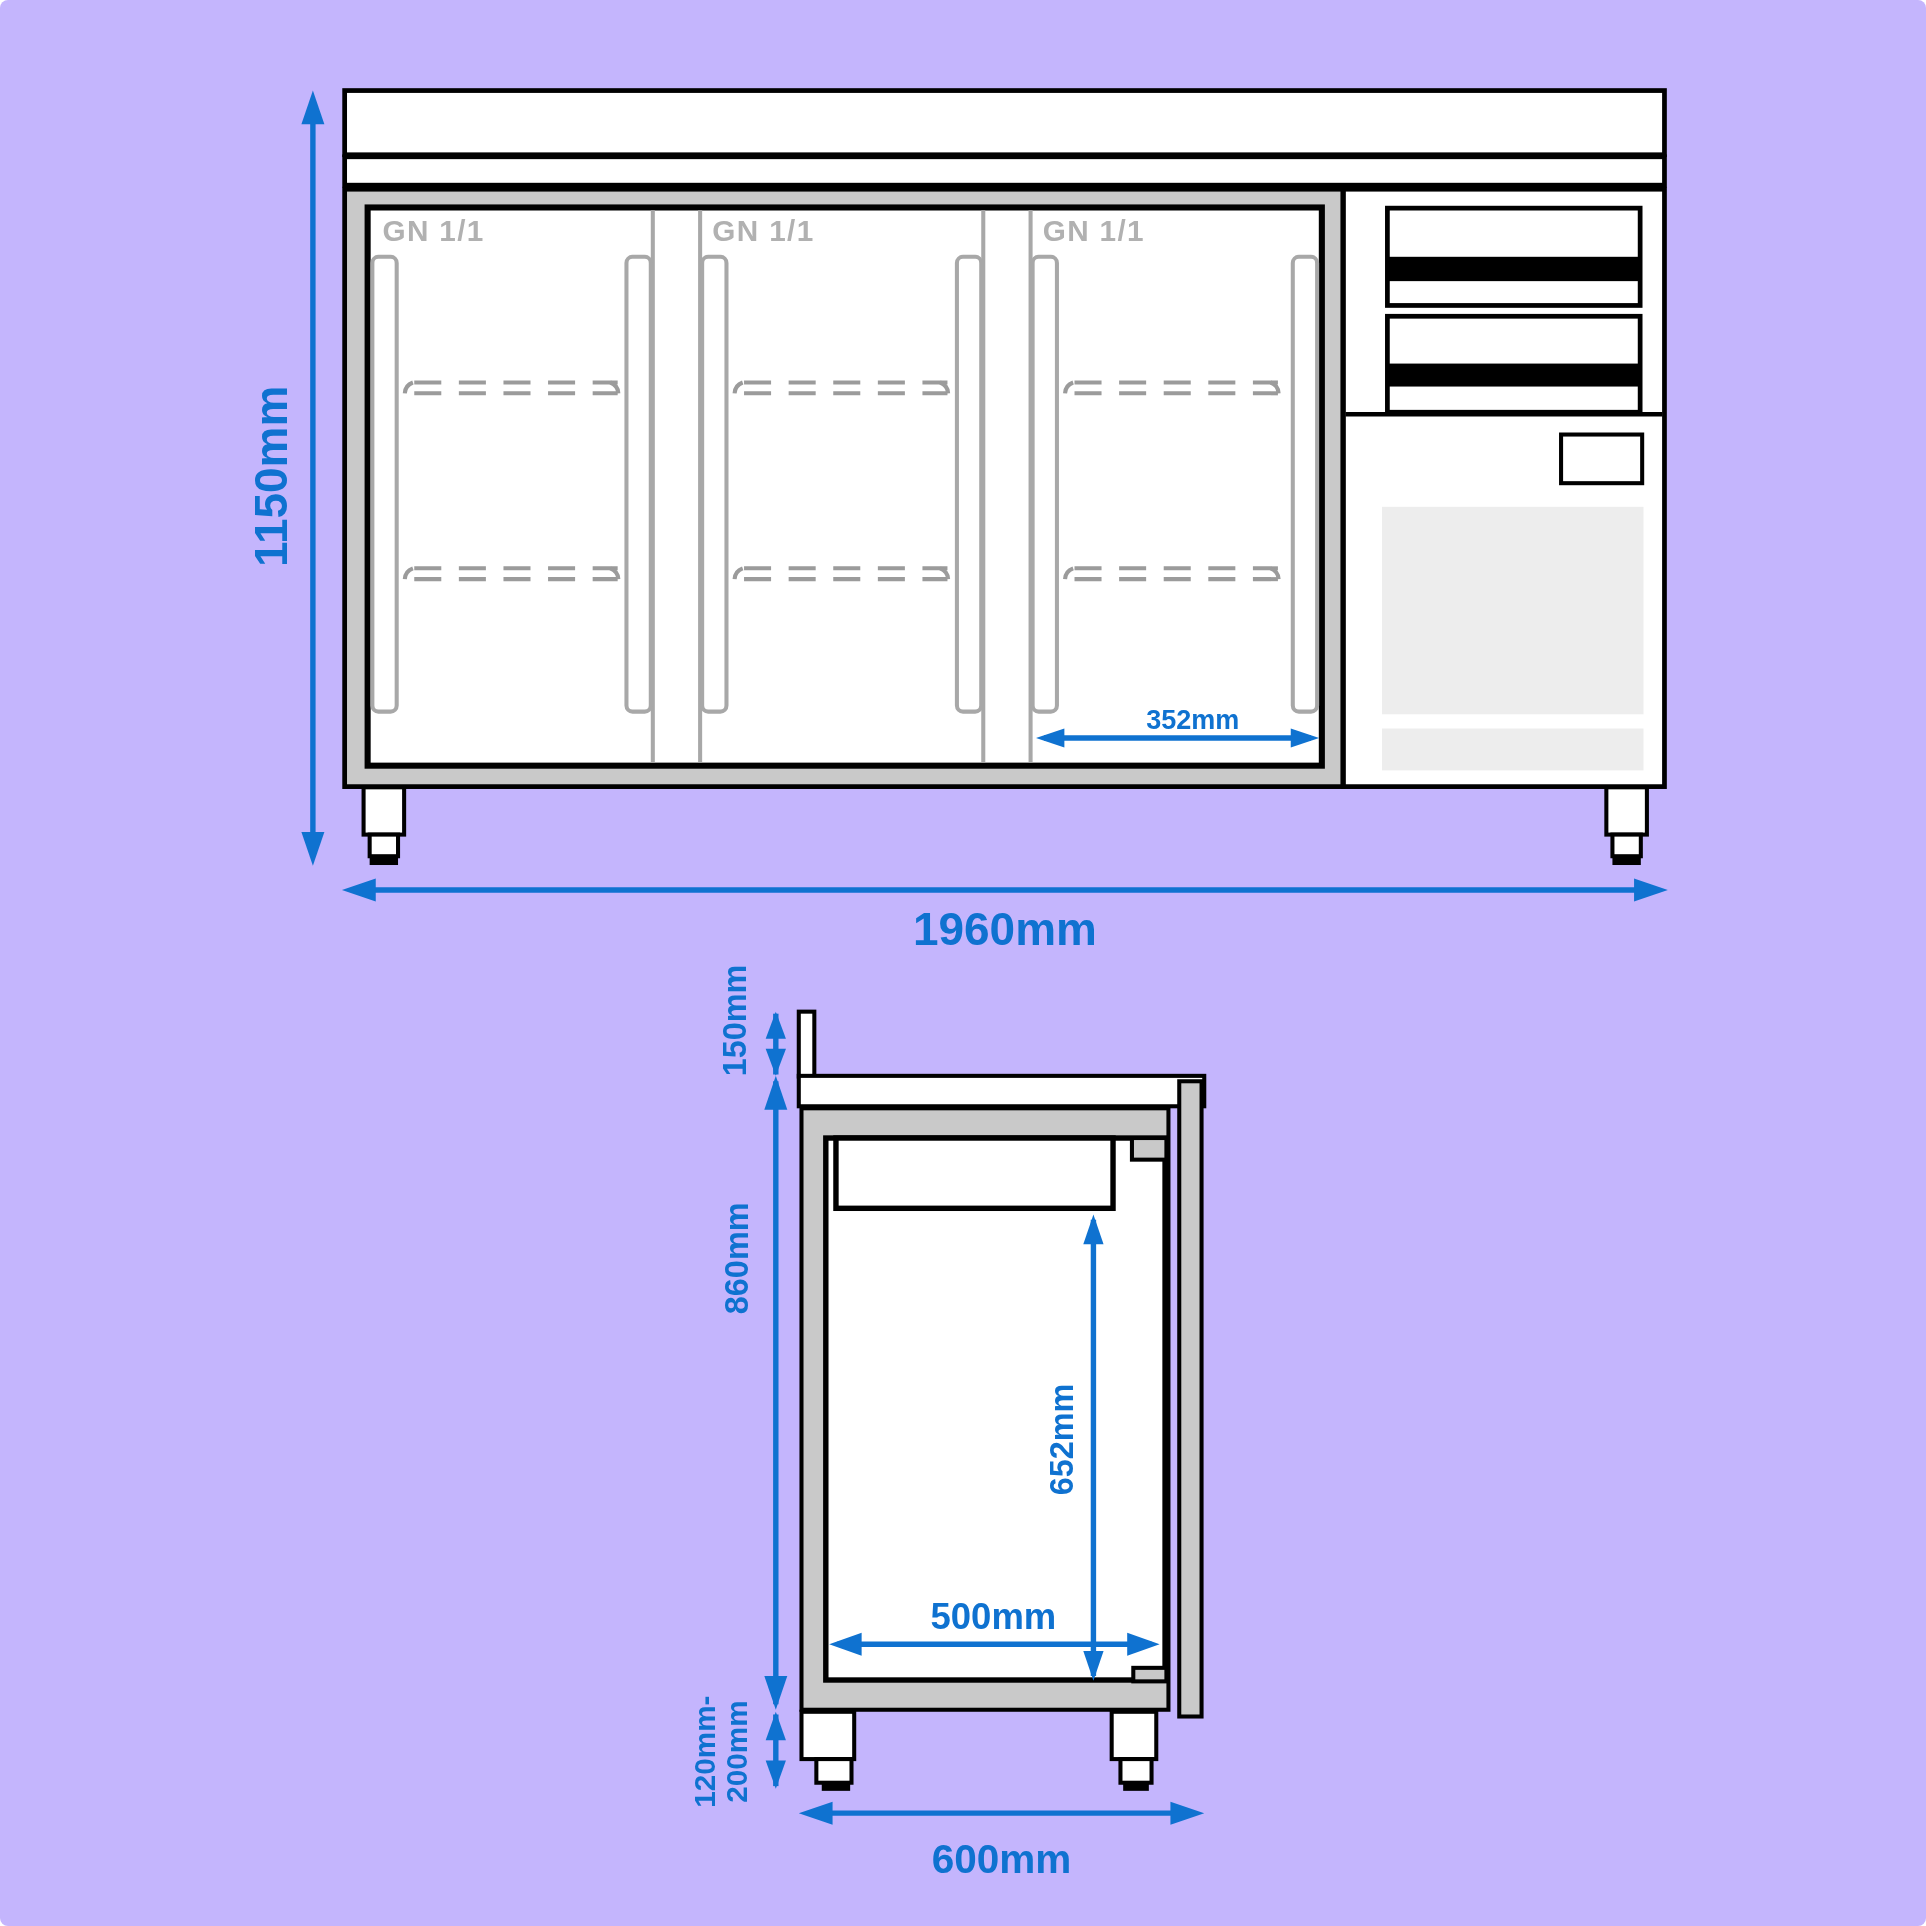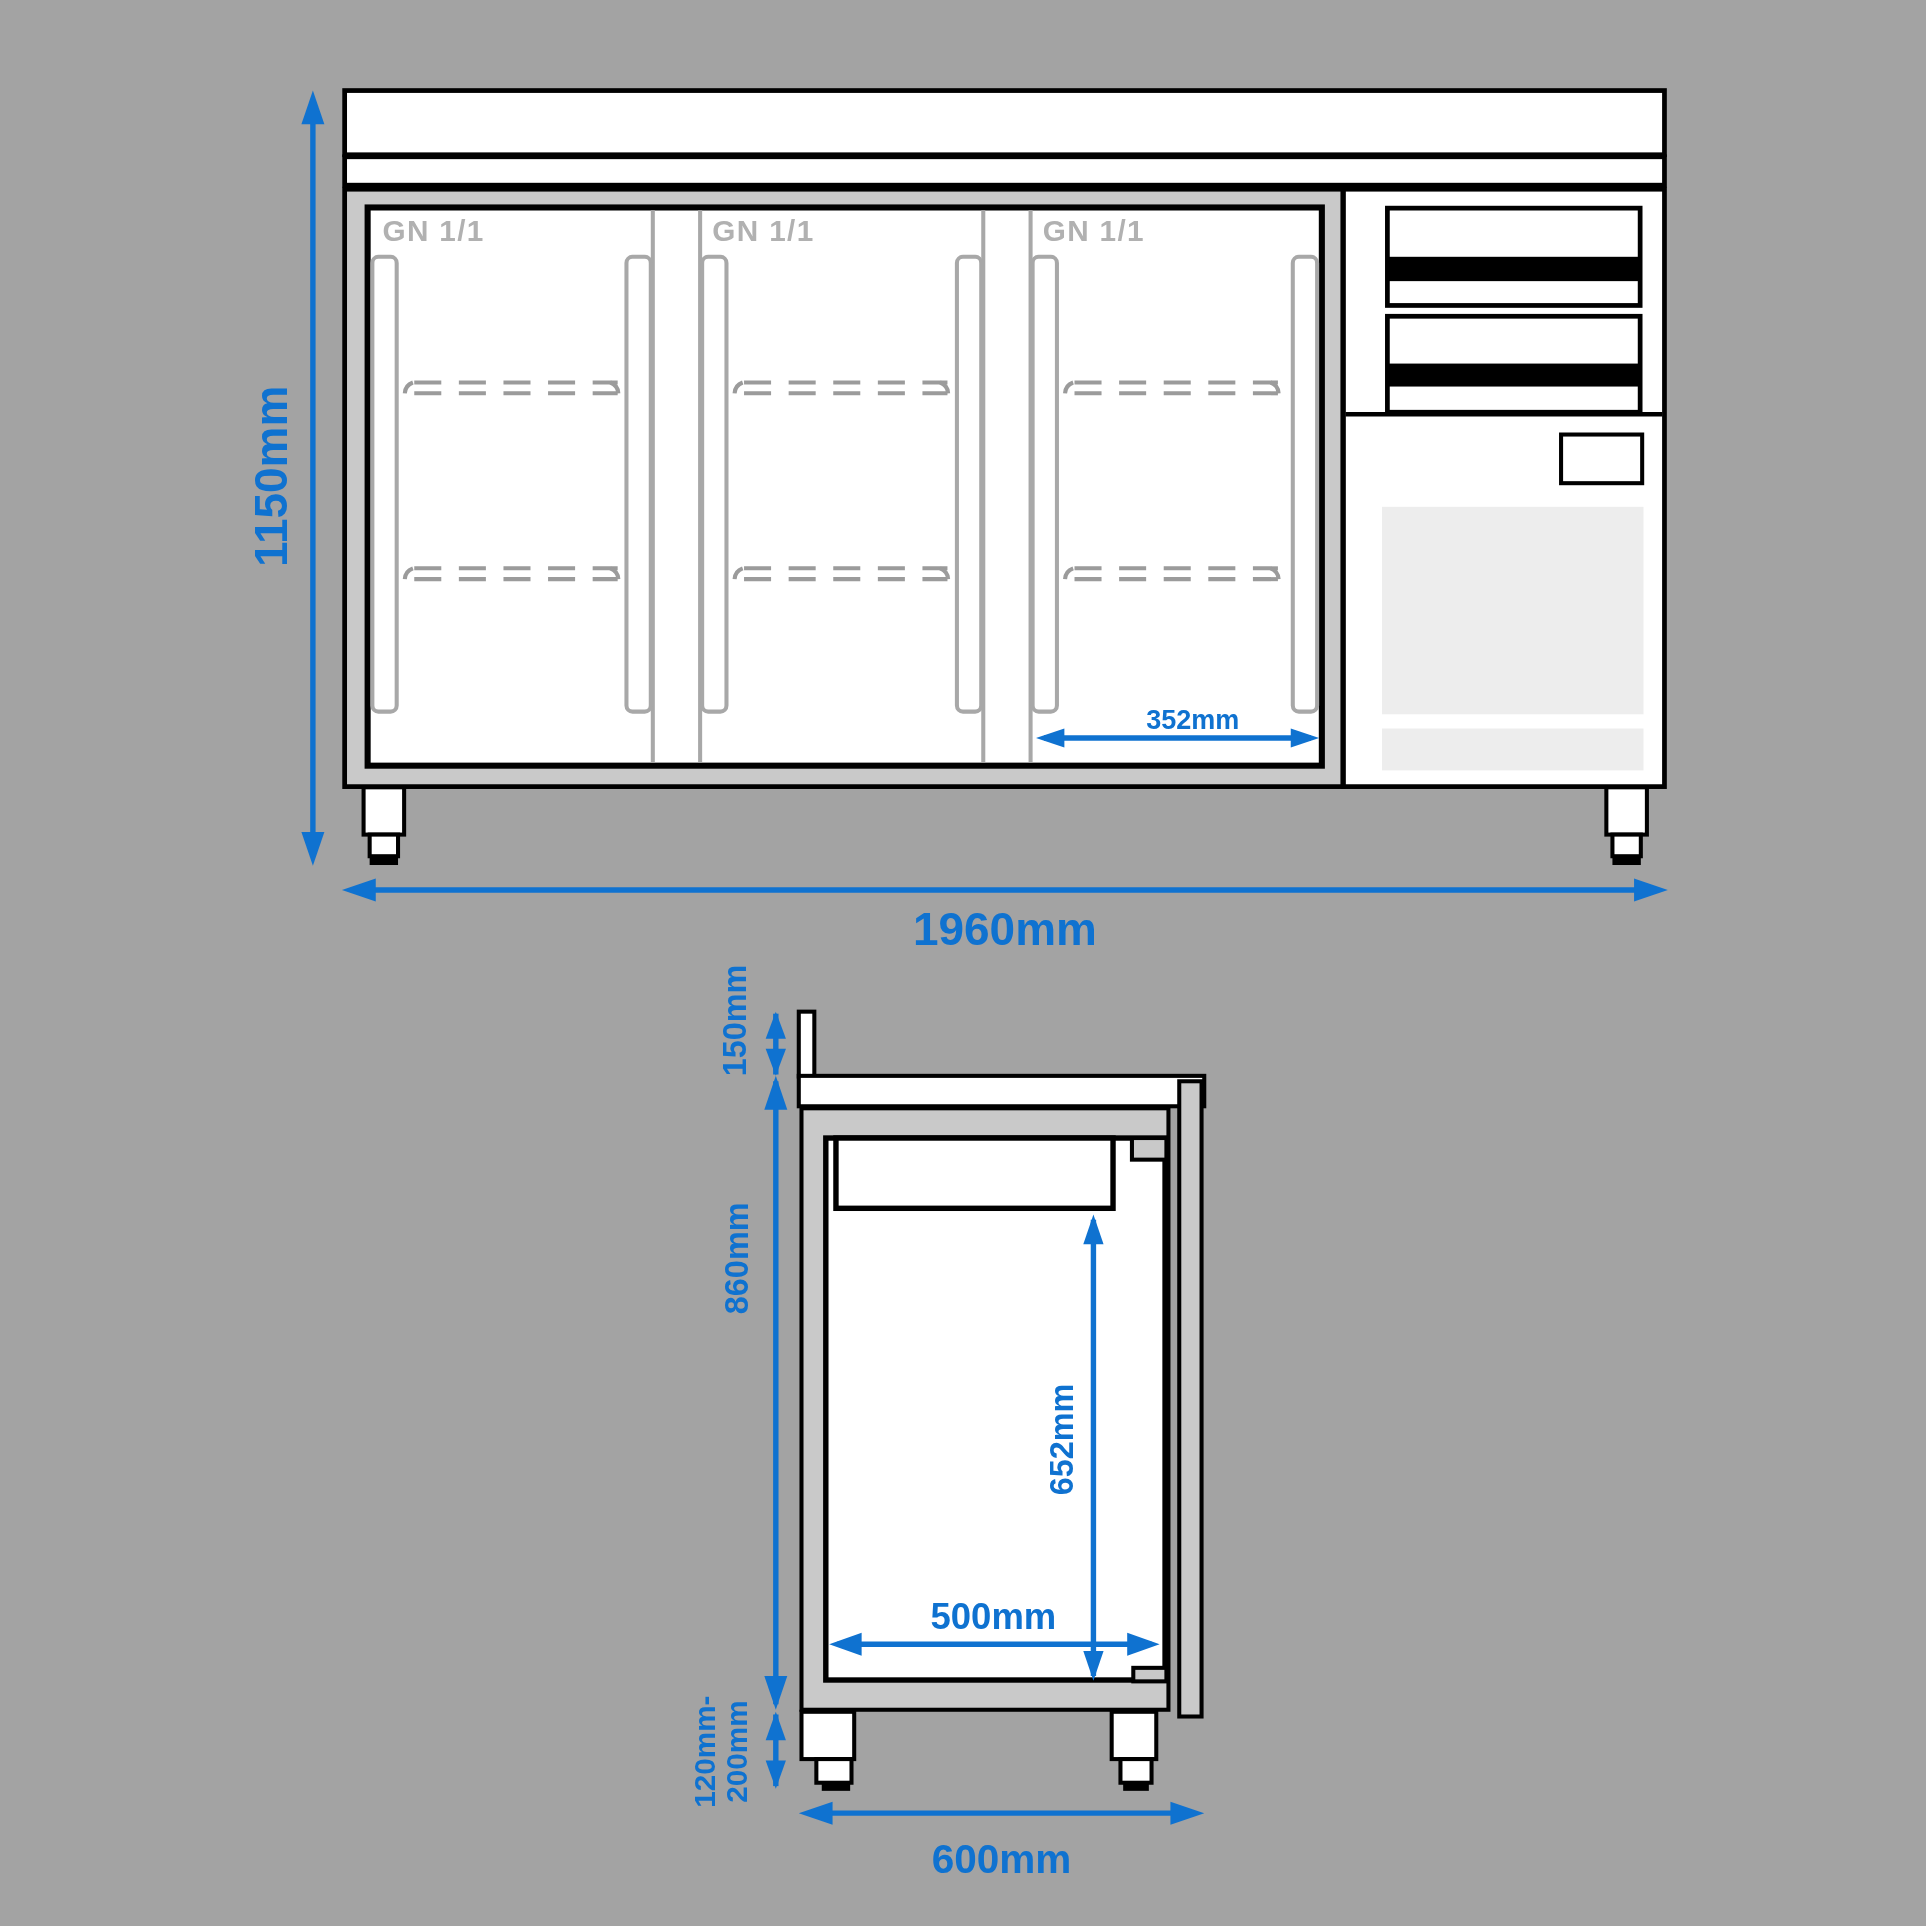--- a/index.html
+++ b/index.html
@@ -1,16 +1,16 @@
 <!DOCTYPE html>
 <html style="font-size:10.8px"><head>
 <meta charset="utf-8">
 <style>
   html,body{margin:0;padding:0;background:#ffffff;}
-  .canvas{position:relative;width:1926px;height:1926px;background:#a3a3a3;overflow:hidden;}
+  .canvas{position:relative;width:1926px;height:1926px;background:#c4b5fd;overflow:hidden;border-radius:8px;}
   svg{position:absolute;left:0;top:0;}
   text{font-family:"Liberation Sans","DejaVu Sans",sans-serif;font-weight:bold;}
   .dimtext{fill:#0f72d0;}
   .gntext{fill:#b1b1b1;letter-spacing:2px;}
 </style>
 </head>
 <body>
 
 <div class="canvas">
 <svg width="1926" height="1926" viewBox="0 0 2850 2850">

